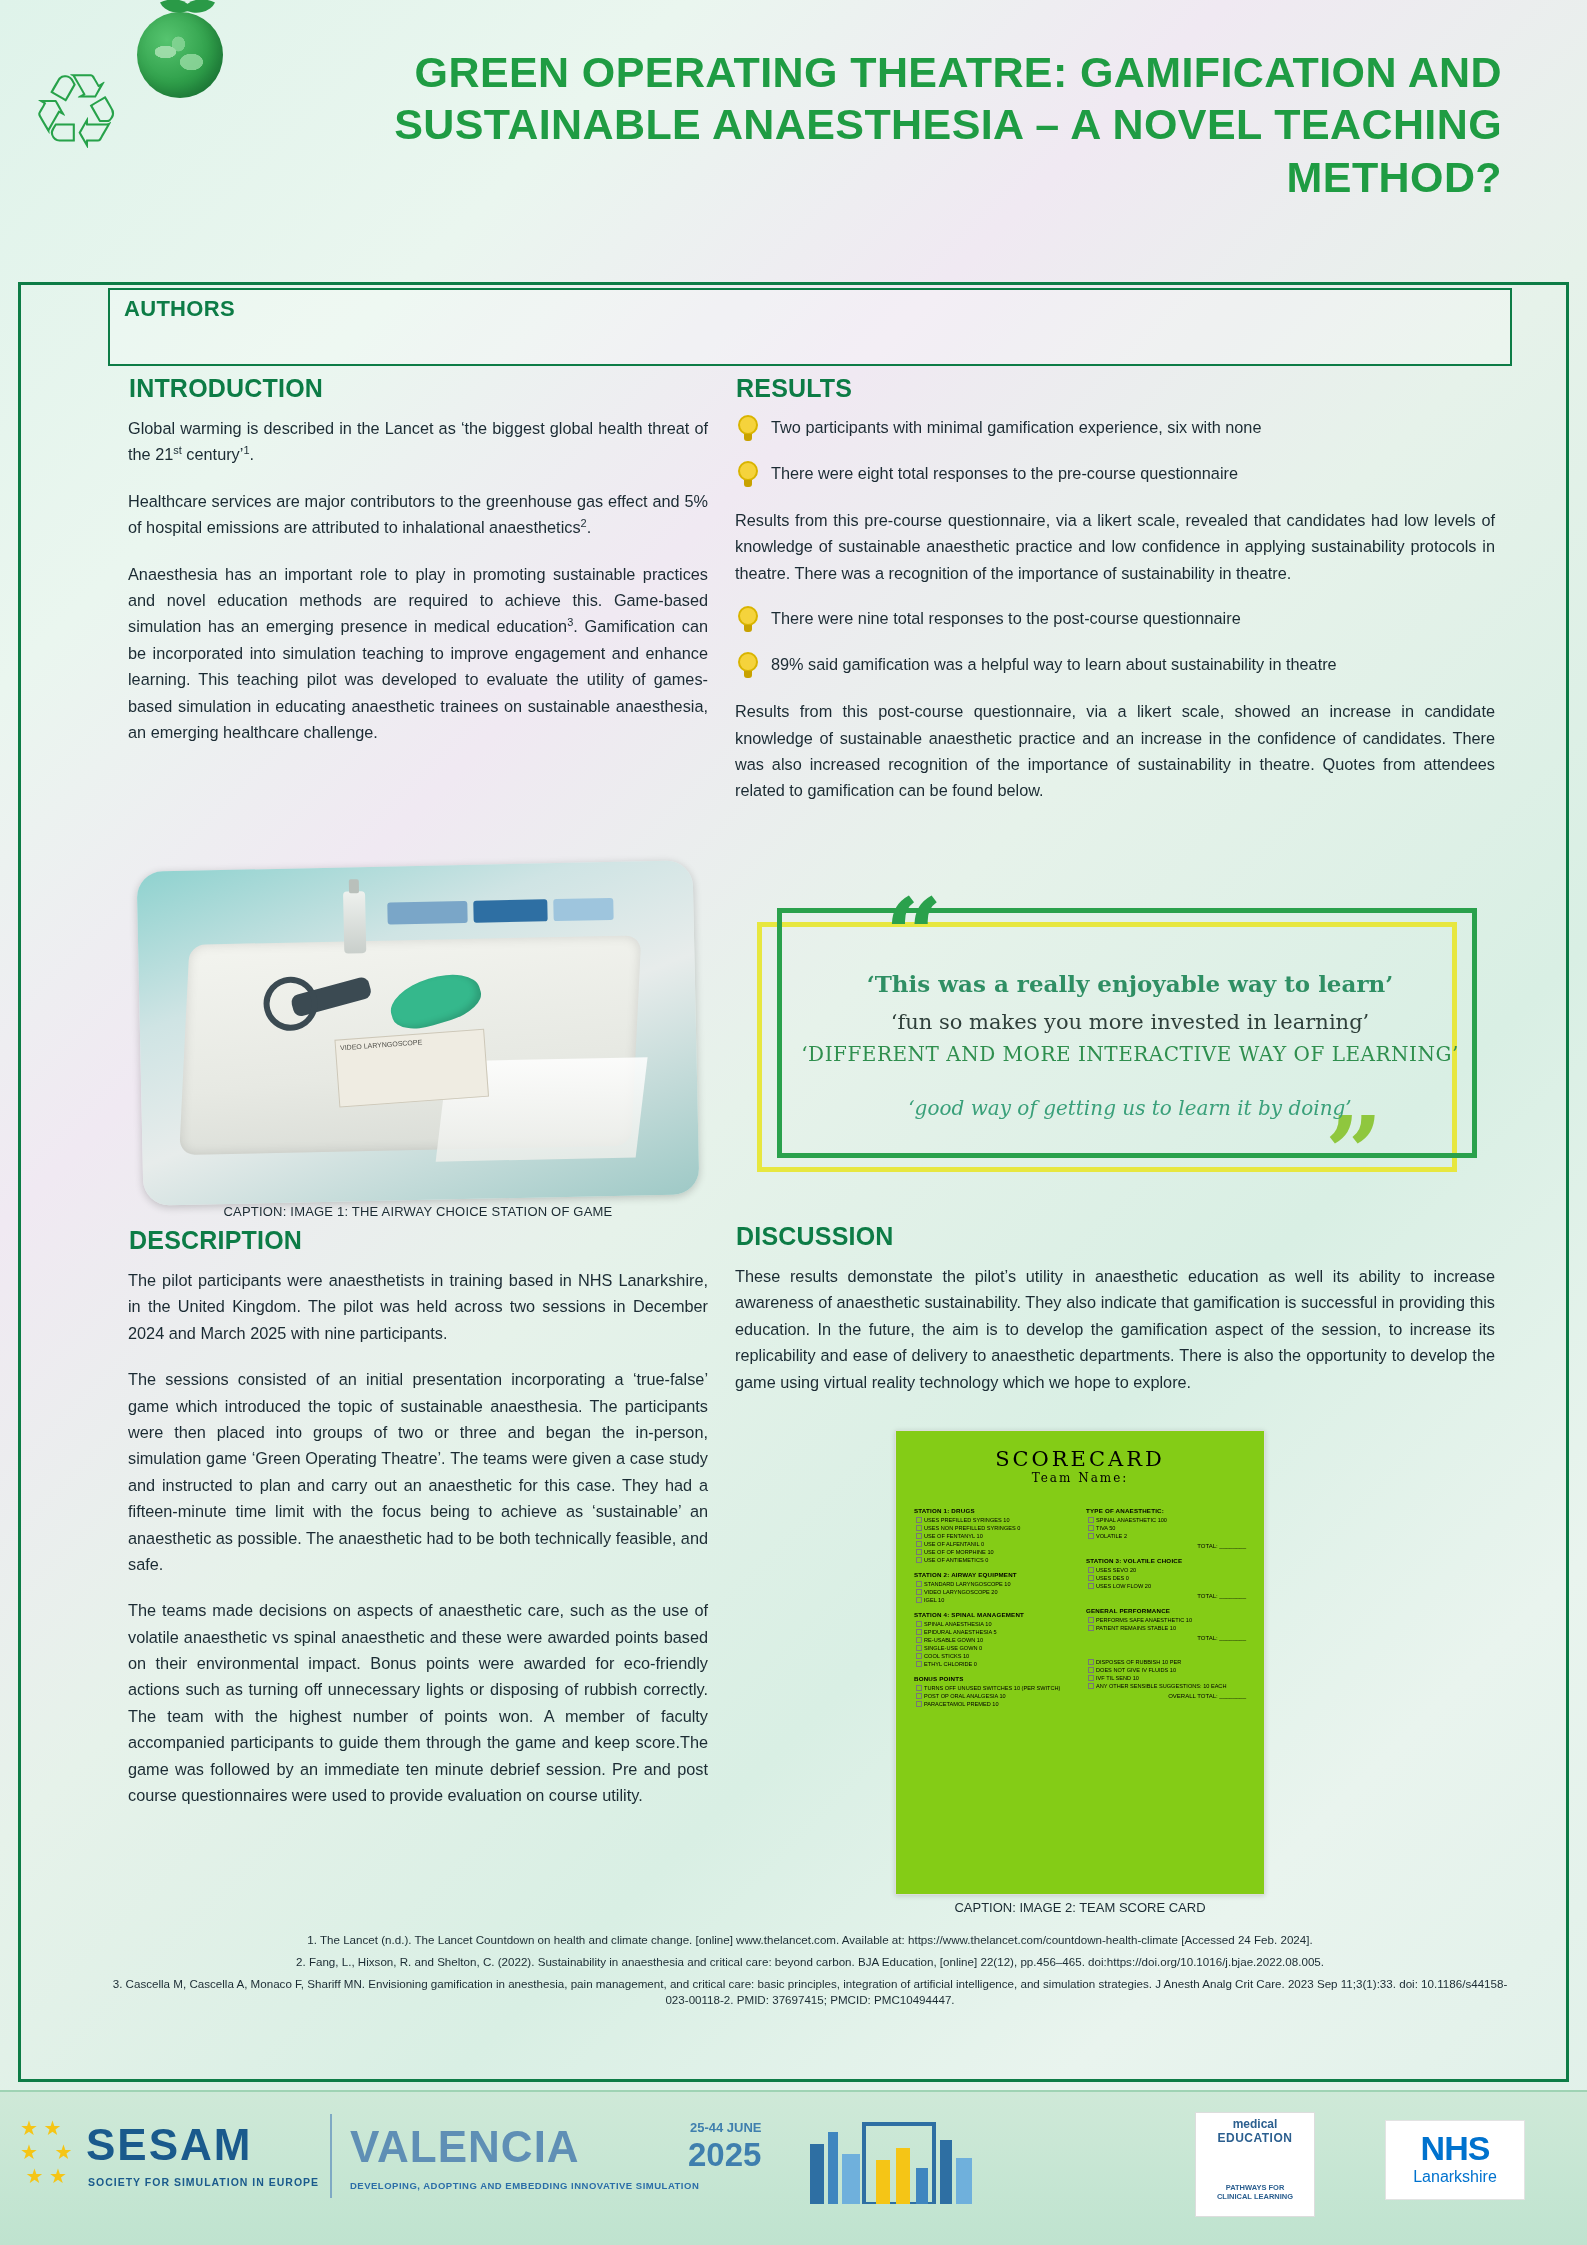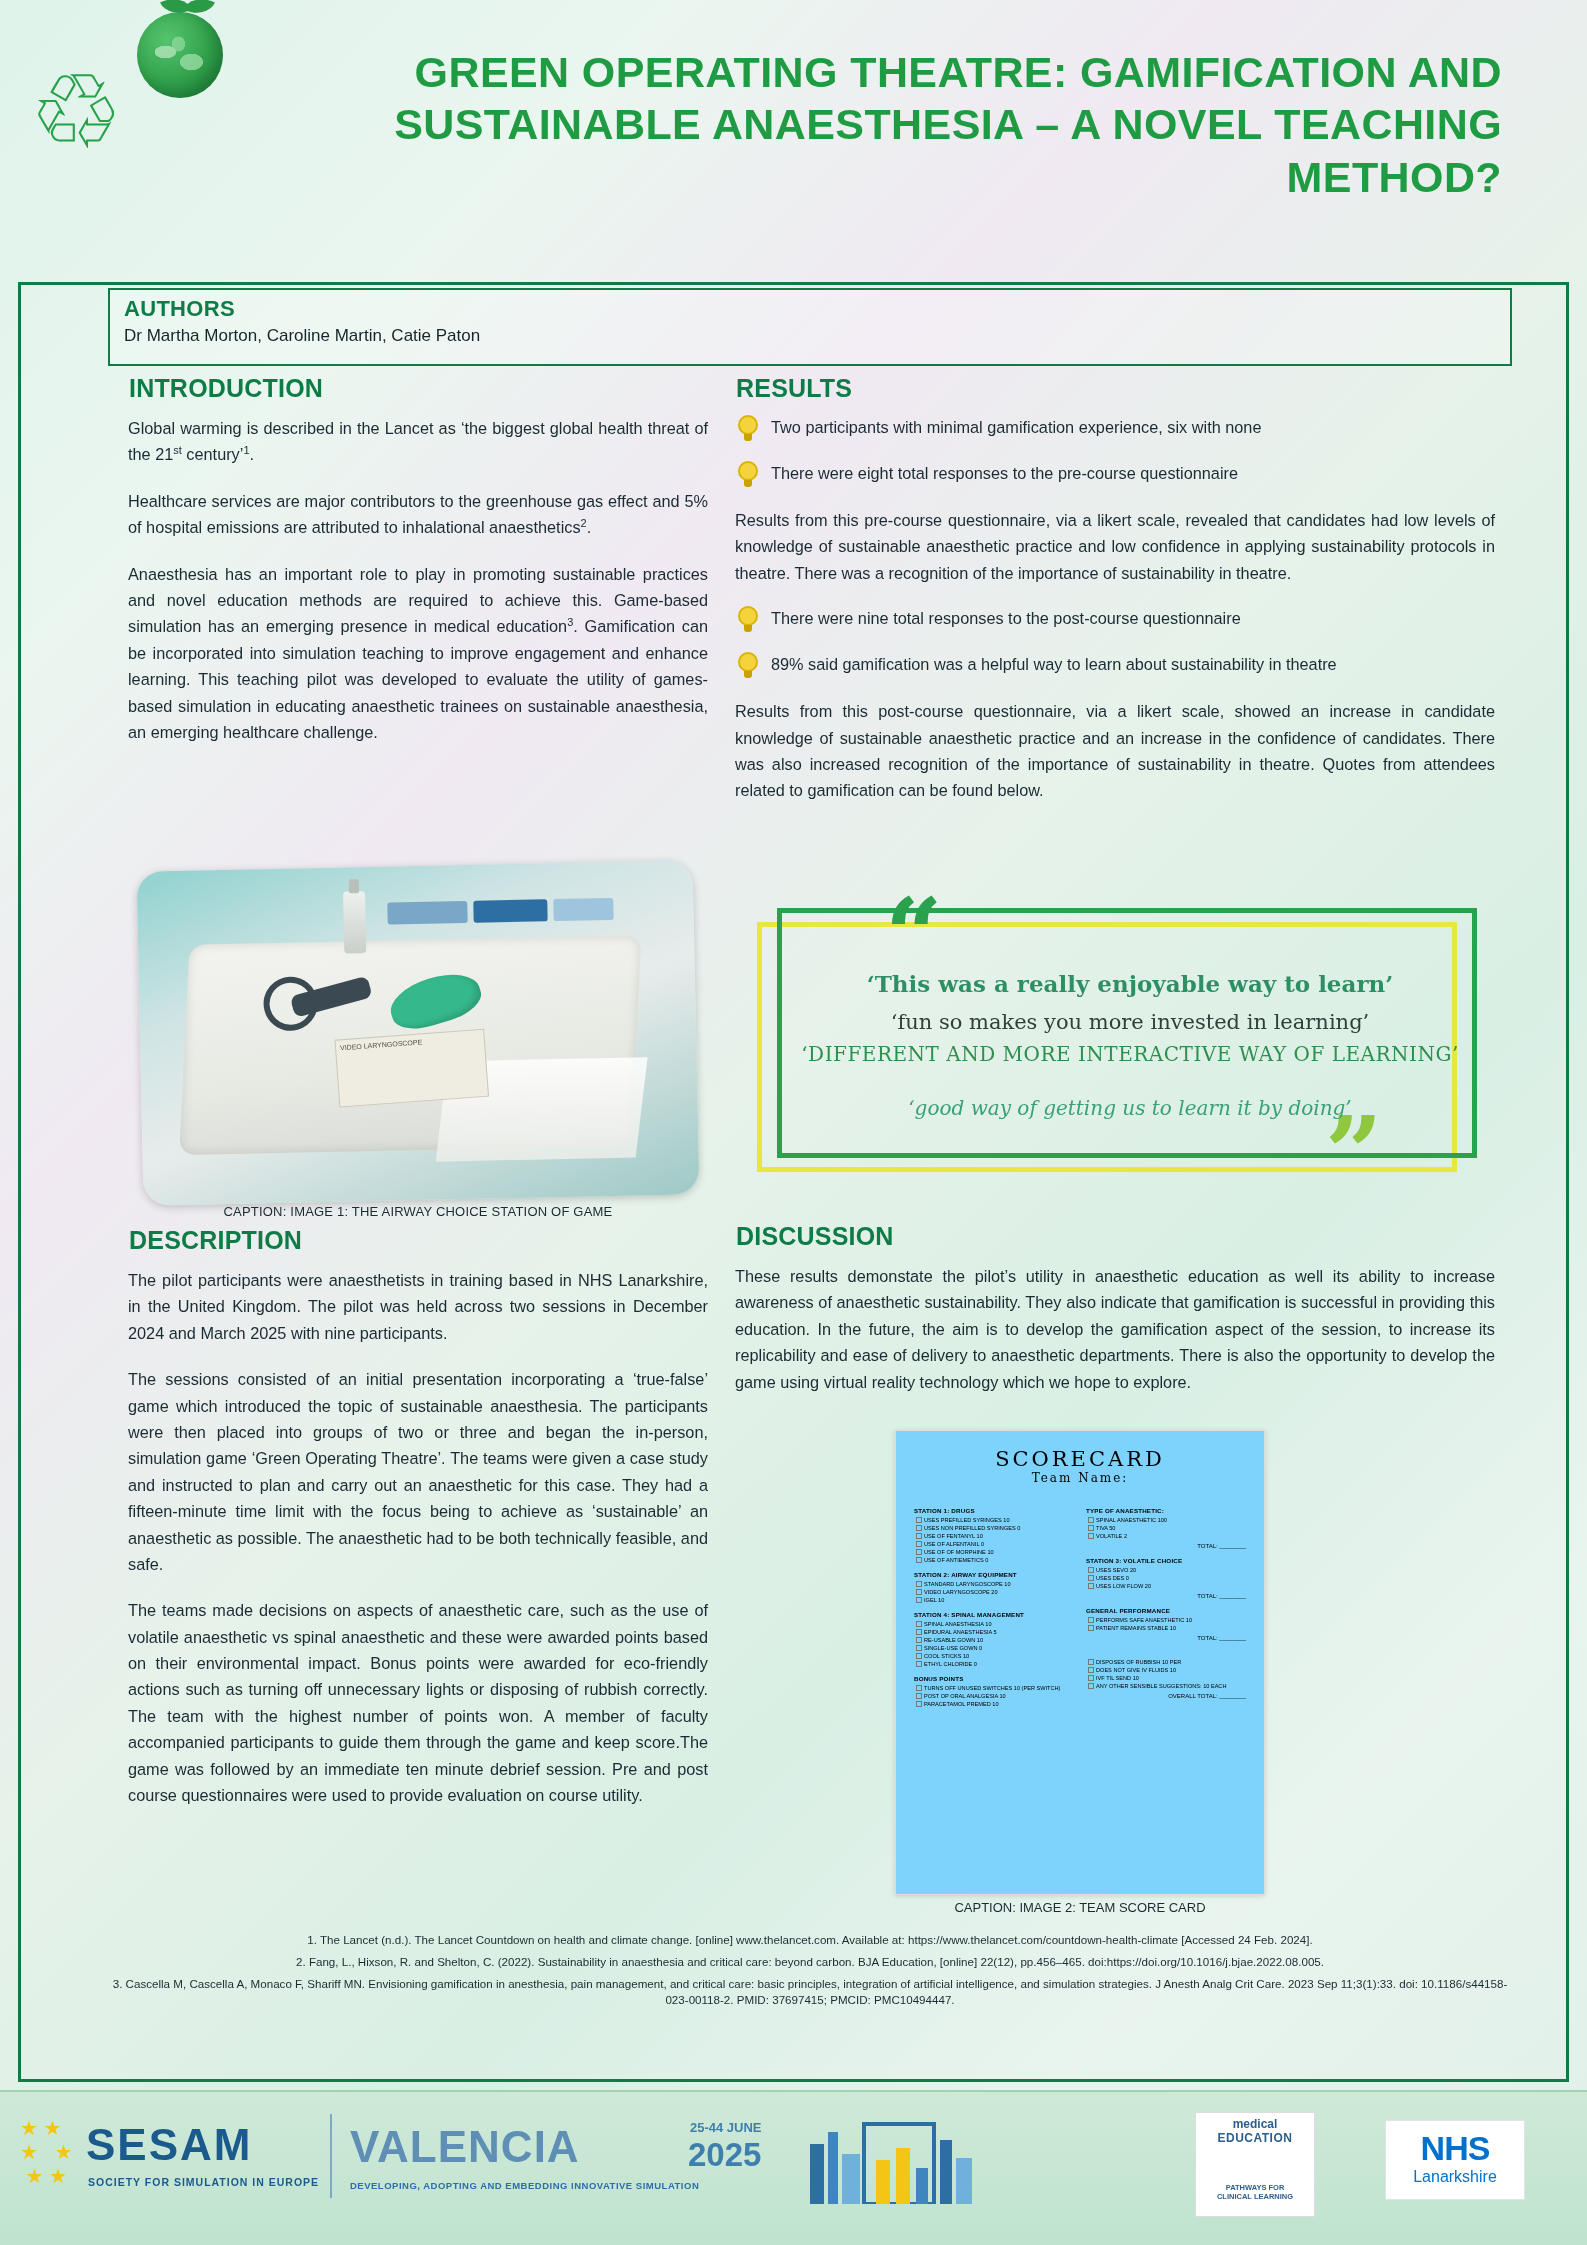--- a/index.html
+++ b/index.html
@@ -182,21 +182,21 @@
         font-family:"DejaVu Serif", serif; font-size:20px; color:#2f8f4e; letter-spacing:.5px; }
   .q4 { position:absolute; left:60px; top:204px; width:670px; text-align:center;
         font-family:"DejaVu Serif", serif; font-style:italic; font-size:20px; color:#3aa07a; }
 
   #discussion { position:absolute; left:735px; top:1222px; width:760px; }
 
   
   #img2-wrap { position:absolute; left:895px; top:1430px; width:370px; height:480px; }
   #img2 {
     position:absolute; left:0; top:0; width:370px; height:465px;
-    background:#7dd3fc; border:1px solid #ddd;
+    background:#84cc16; border:1px solid #ddd;
     box-shadow:0 1px 5px rgba(0,0,0,.15);
     padding:16px 18px;
   }
   #img2 .sc-title { text-align:center; font-family:"DejaVu Serif", serif; font-size:21px; letter-spacing:3px; }
   #img2 .sc-sub { text-align:center; font-family:"DejaVu Serif", serif; font-size:12px; letter-spacing:2px; margin-bottom:14px; }
   #img2 .sc-cols { display:flex; gap:12px; }
   #img2 .sc-col { flex:1; }
   #img2 .sc-h { font-size:6.2px; font-weight:bold; margin:8px 0 3px 0; letter-spacing:.2px; }
   #img2 .sc-i { font-size:5.6px; margin:0 0 2px 10px; position:relative; }
   #img2 .sc-i:before {
@@ -244,21 +244,20 @@
   <div class="globe"></div>
   <div class="leaf"></div>
   <div class="leaf2"></div>
   <div id="title">GREEN OPERATING THEATRE: GAMIFICATION AND SUSTAINABLE ANAESTHESIA – A NOVEL TEACHING METHOD?</div>
 </div>
 
 <div id="board"></div>
 
 <div id="authors-box">
   <div class="auth-title">AUTHORS</div>
-  <div class="auth-names">Dr Martha Morton, Caroline Martin, Catie Paton</div>
 </div>
 
 <div class="col-left">
   <h2 class="sec">INTRODUCTION</h2>
   <p class="body"><span>Global warming is described in the Lancet as ‘the biggest global health threat of the 21</span><sup>st</sup><span> century’</span><sup>1</sup><span>.</span></p>
   <p class="body"><span>Healthcare services are major contributors to the greenhouse gas effect and 5% of hospital emissions are attributed to inhalational anaesthetics</span><sup>2</sup><span>.</span></p>
   <p class="body"><span>Anaesthesia has an important role to play in promoting sustainable practices and novel education methods are required to achieve this. Game-based simulation has an emerging presence in medical education</span><sup>3</sup><span>. Gamification can be incorporated into simulation teaching to improve engagement and enhance learning. This teaching pilot was developed to evaluate the utility of games-based simulation in educating anaesthetic trainees on sustainable anaesthesia, an emerging healthcare challenge.</span></p>
 </div>
 
 <div id="img1-wrap">

